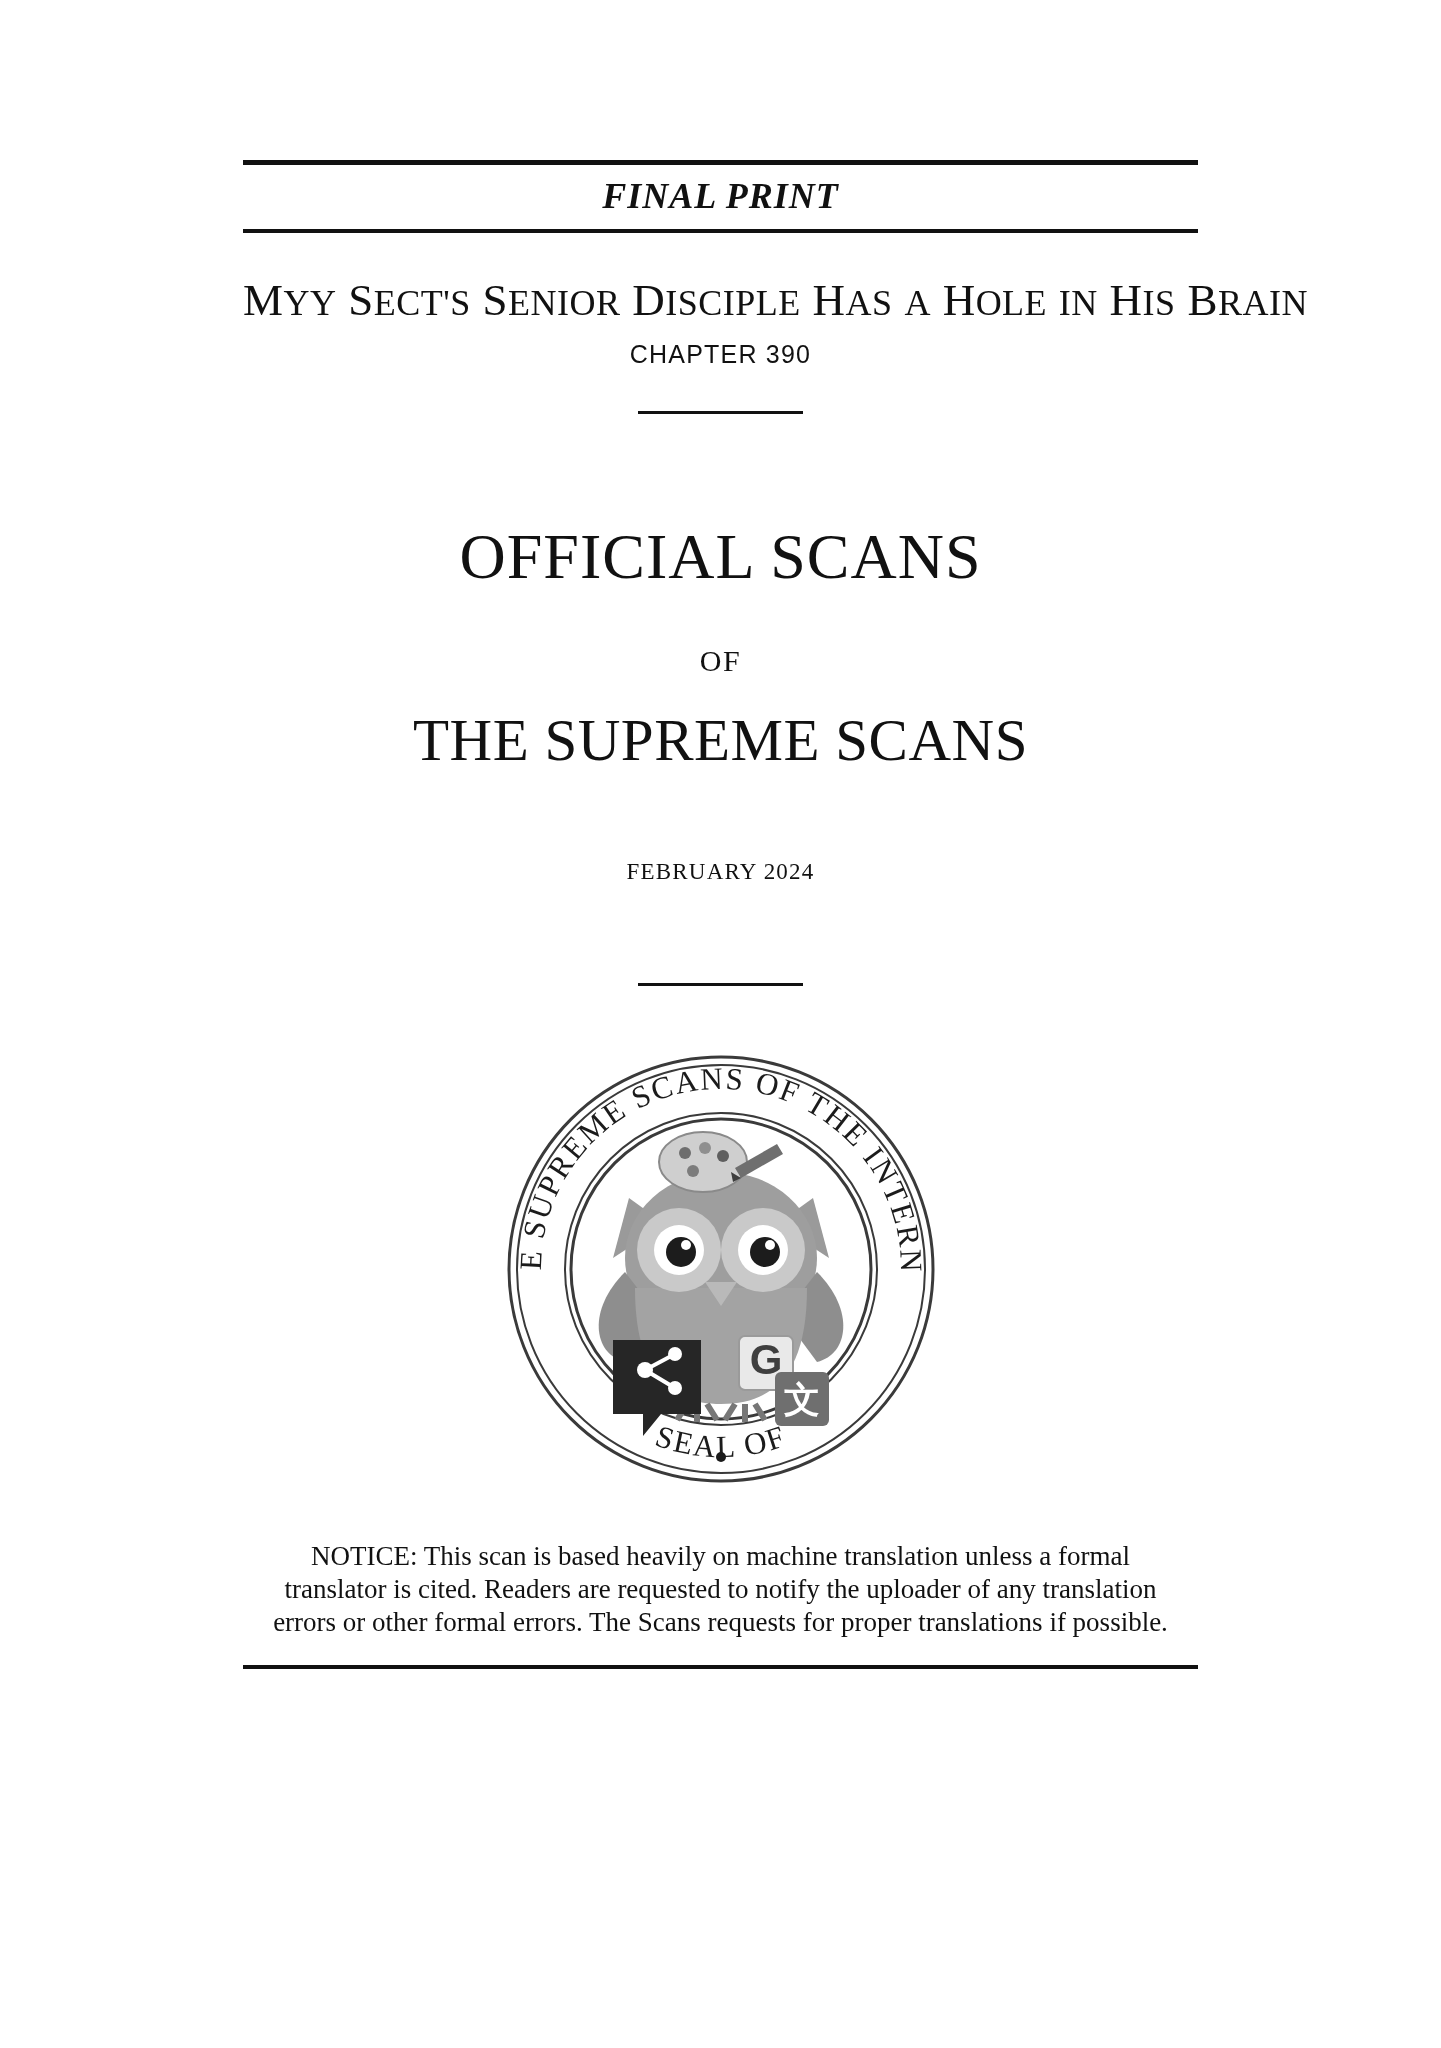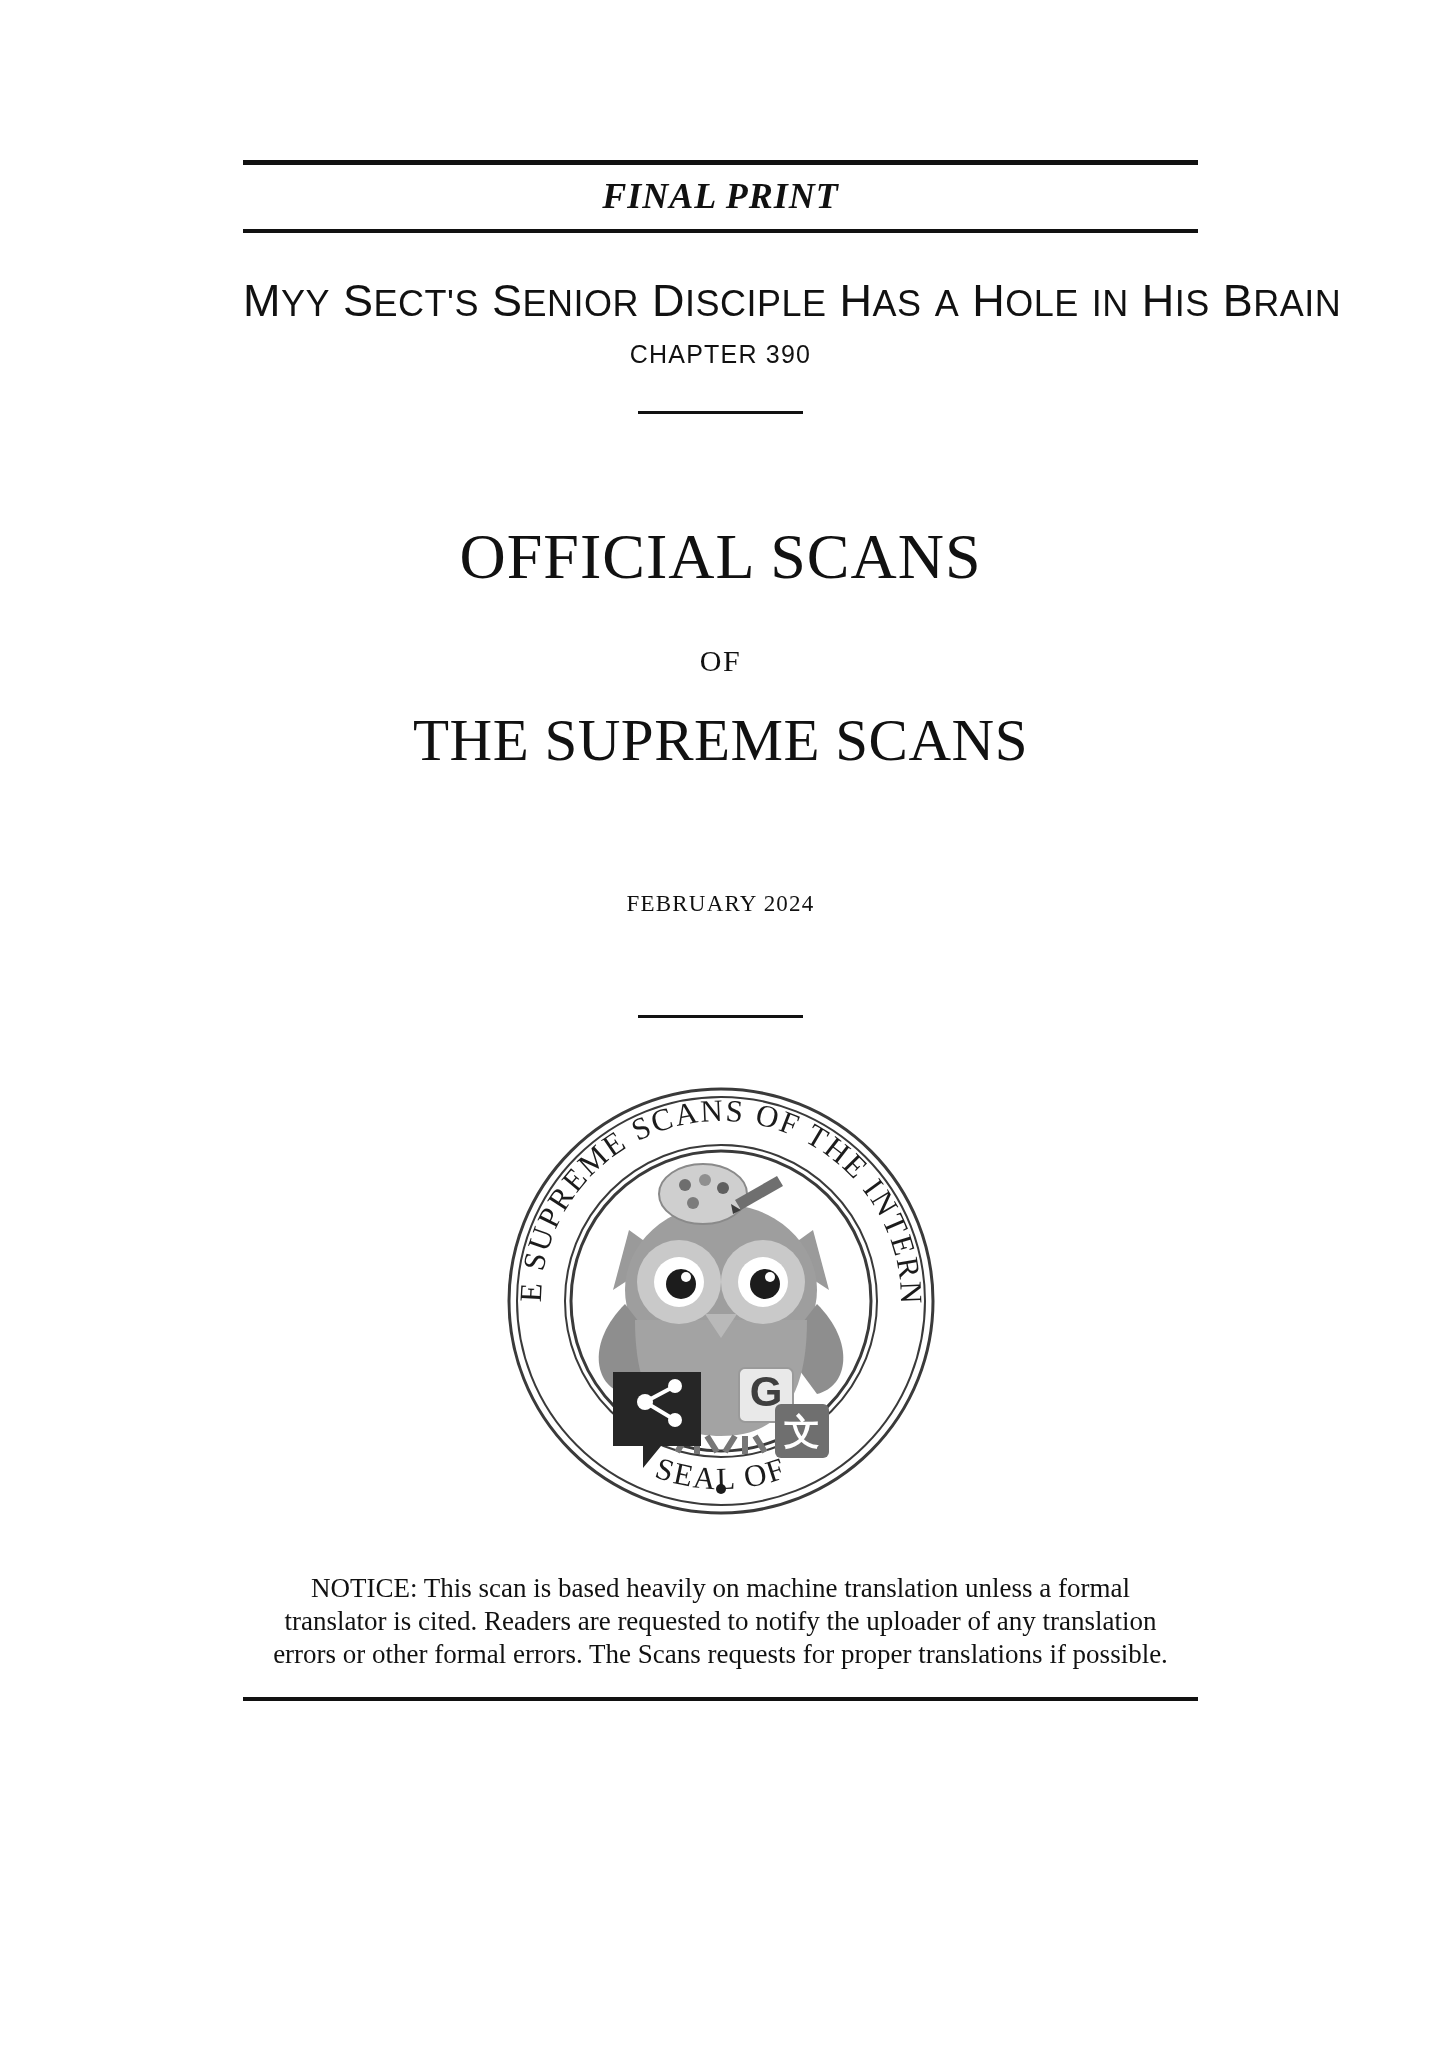--- a/index.html
+++ b/index.html
@@ -51,21 +51,21 @@
     background: #111111;
     width: 100%;
   }
 
   
   .series-title {
     text-align: center;
     margin-top: 44px;
     font-size: 45px;
     line-height: 1.05;
-    font-family: Liberation Sans, sans-serif;
+    font-family: Liberation Serif, serif;
     letter-spacing: 0.5px;
     white-space: nowrap;
   }
   .smallcaps-first {
     font-size: 45px;
   }
   .sc {
     font-size: 36px;
   }
   .chapter {
@@ -99,21 +99,21 @@
   }
   .group-name {
     text-align: center;
     margin-top: 28px;
     font-size: 59px;
     letter-spacing: 0.5px;
     font-family: "Liberation Serif", serif;
   }
   .date-line {
     text-align: center;
-    margin-top: 116px;
+    margin-top: 84px;
     font-size: 23px;
     letter-spacing: 1.2px;
     font-family: "Liberation Serif", serif;
   }
   .divider-short2 {
     width: 165px;
     height: 3px;
     background: #111111;
     margin: 98px auto 0 auto;
   }

